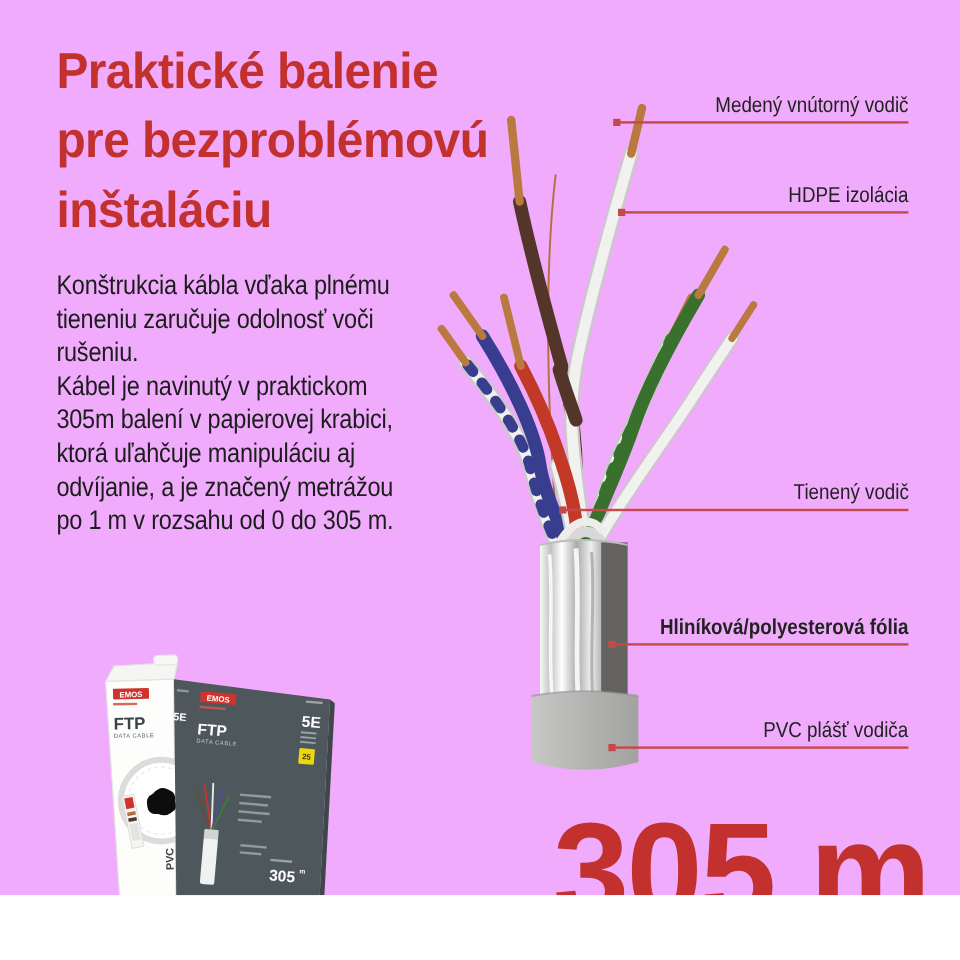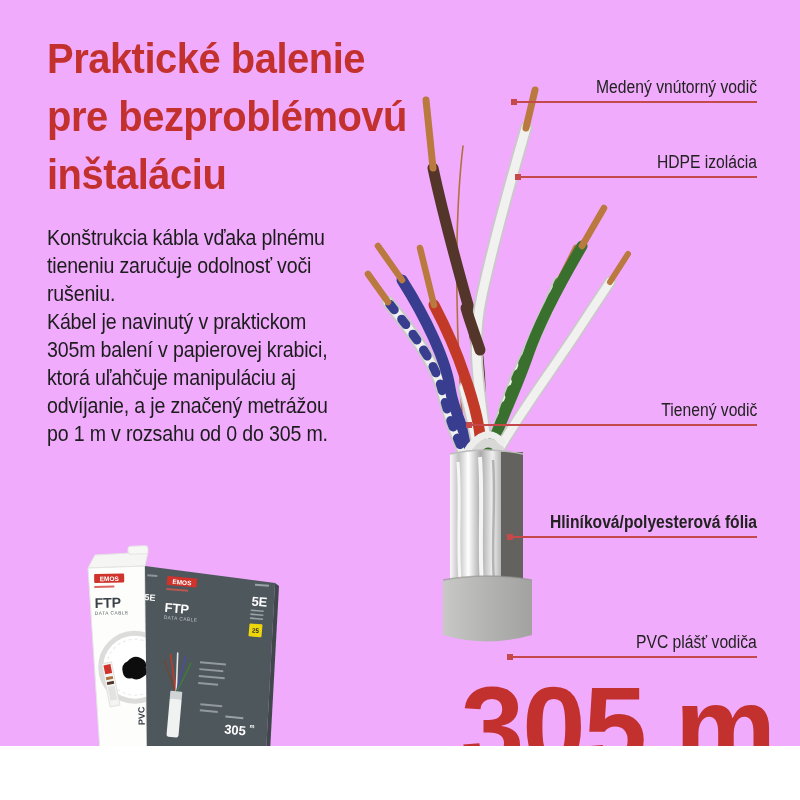--- a/index.html
+++ b/index.html
@@ -21,21 +21,21 @@
 
   .callout { position:absolute; right:43px; height:2px; background:#c5484b; }
   .callout .dot { position:absolute; left:-1px; top:-2px; width:6px; height:6px; background:#c5484b; }
   .callout .lbl { position:absolute; right:0; bottom:5px; white-space:nowrap;
                   font-size:18px; color:#222220;
                   transform:scaleX(.87); transform-origin:100% 100%; }
   .c0 { top:101px; left:512px; }
   .c1 { top:176px; left:516px; }
   .c2 { top:424px; left:467px; }
   .c3 { top:536px; left:508px;font-weight:bold; }
-  .c4 { top:656px; left:508px; }
+  .c4 { top:622px; left:508px; }
 
   .length-label { position:absolute; right:26px; top:670px; margin:0;
                   font-size:114px; line-height:1; font-weight:bold;
                   color:#c3312f; letter-spacing:-2px; }
 </style>
 </head>
 <body>
 
 <div class="page">
 

